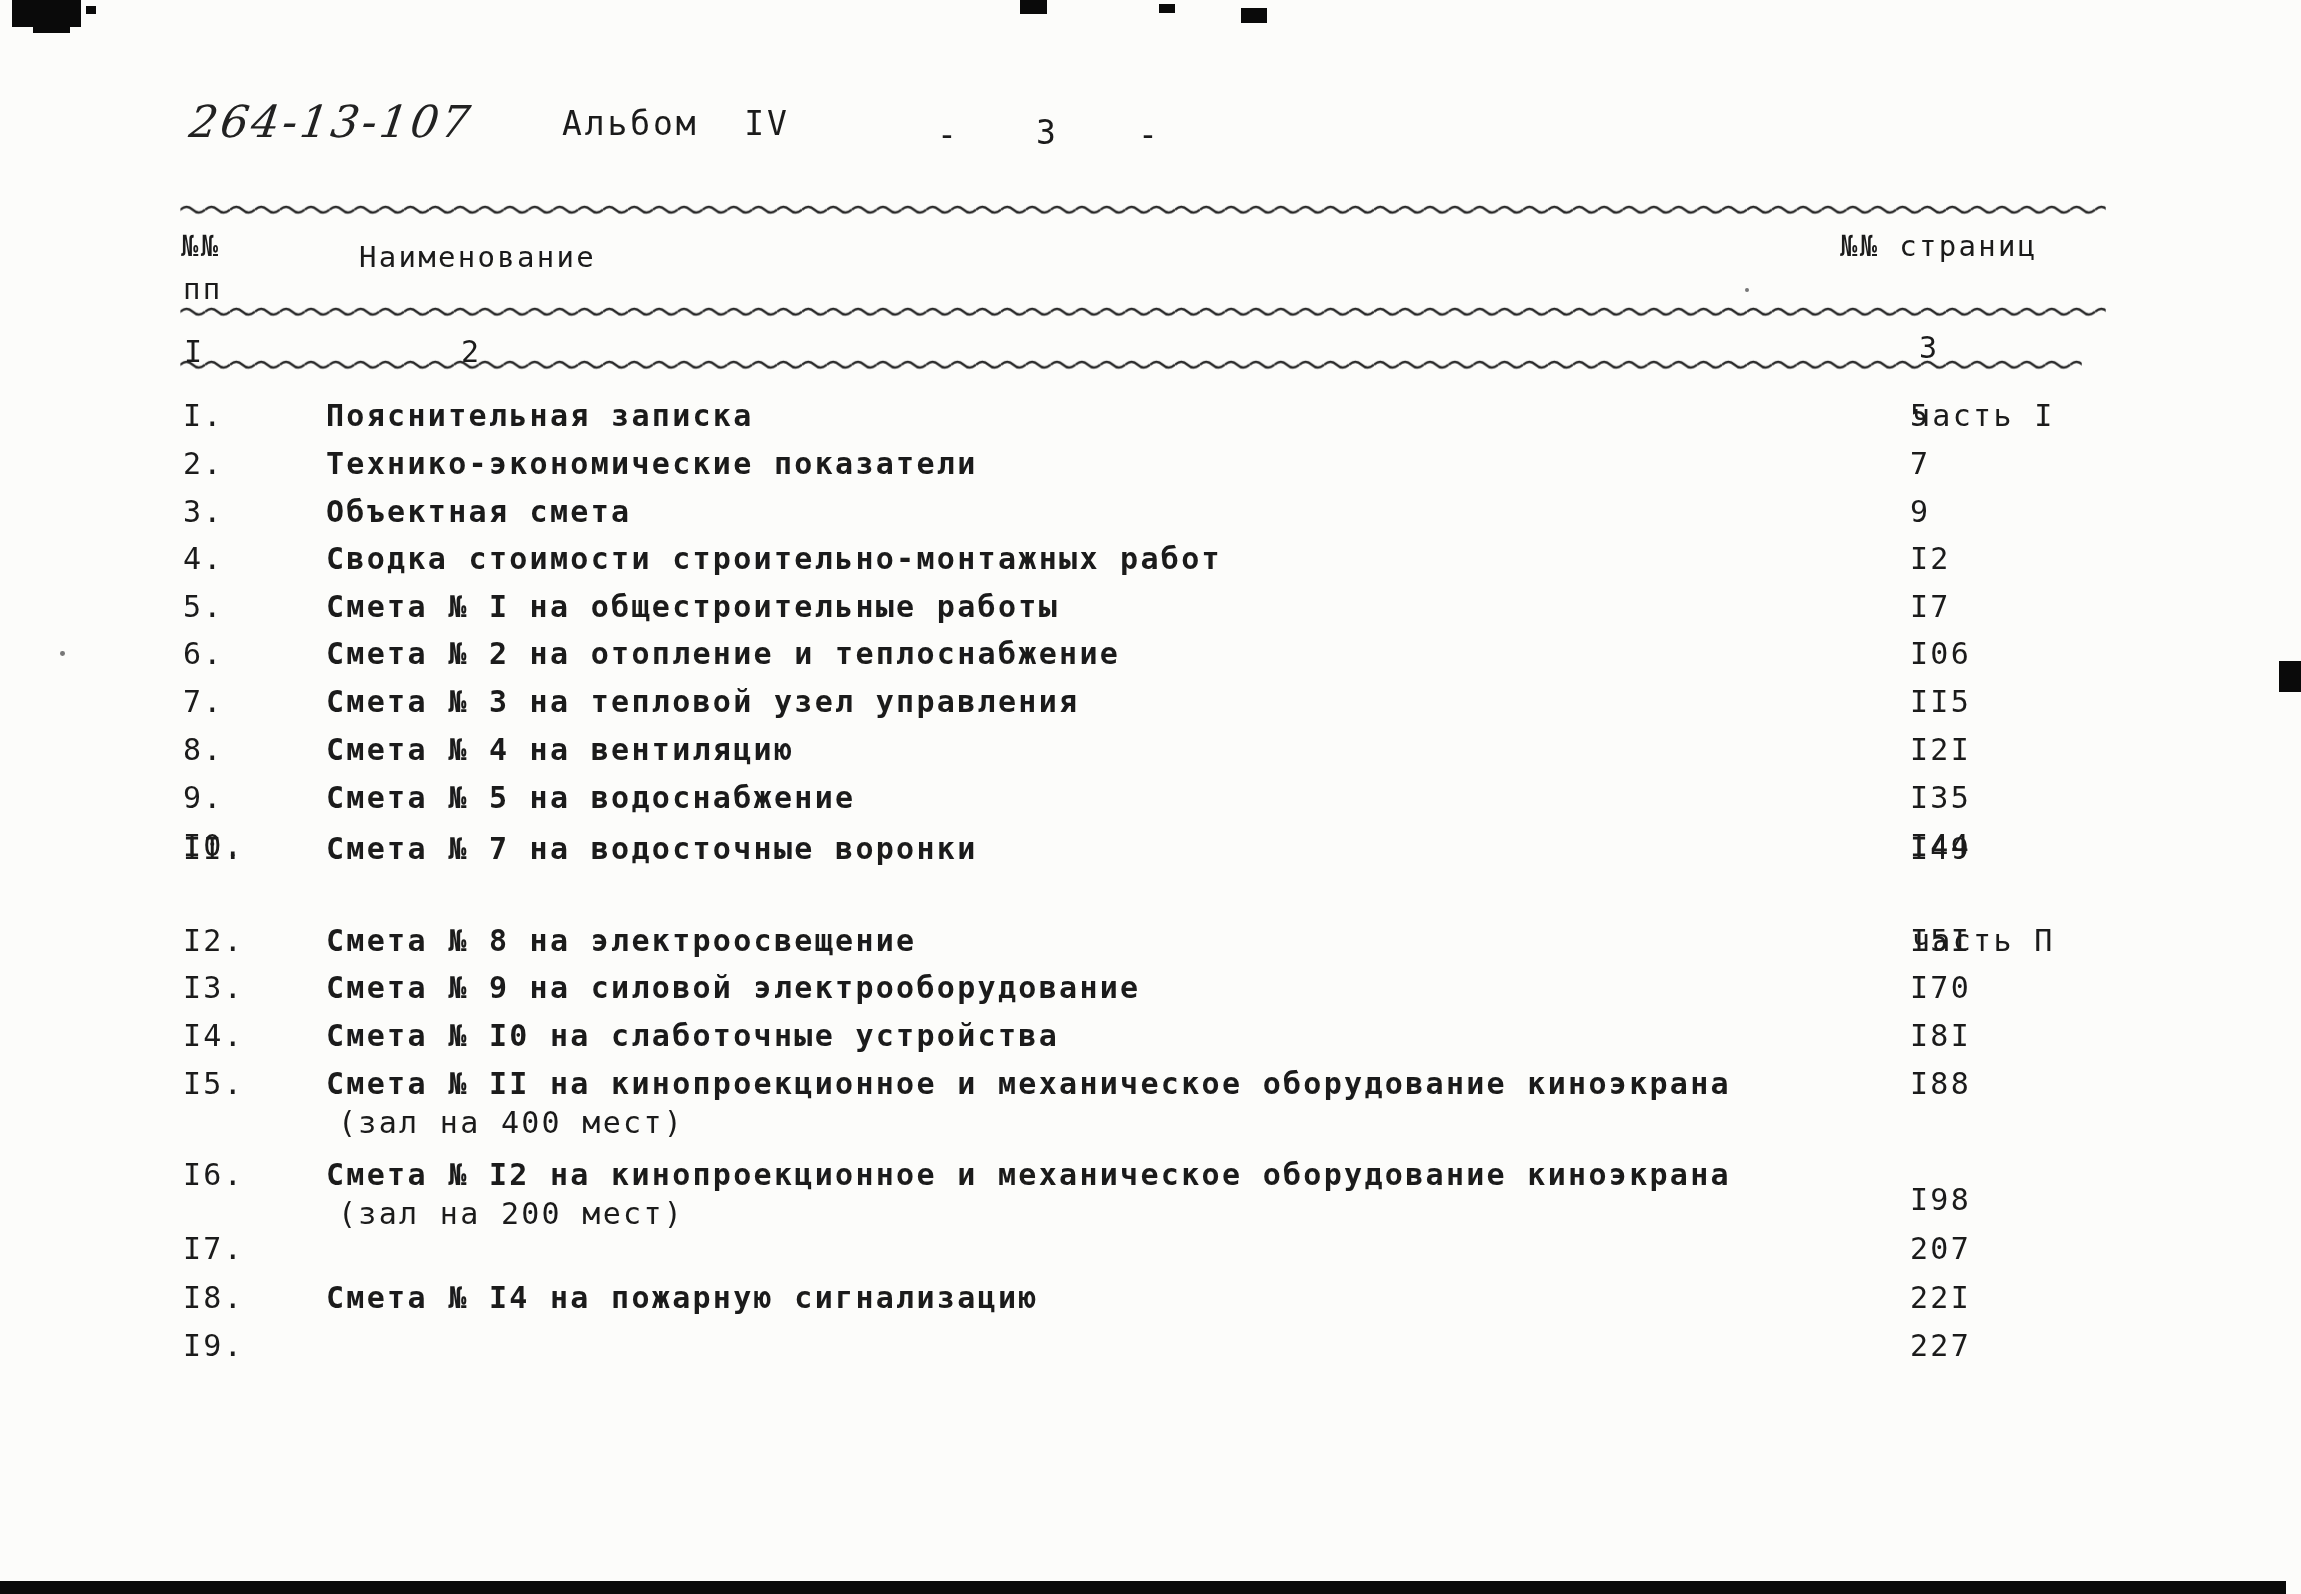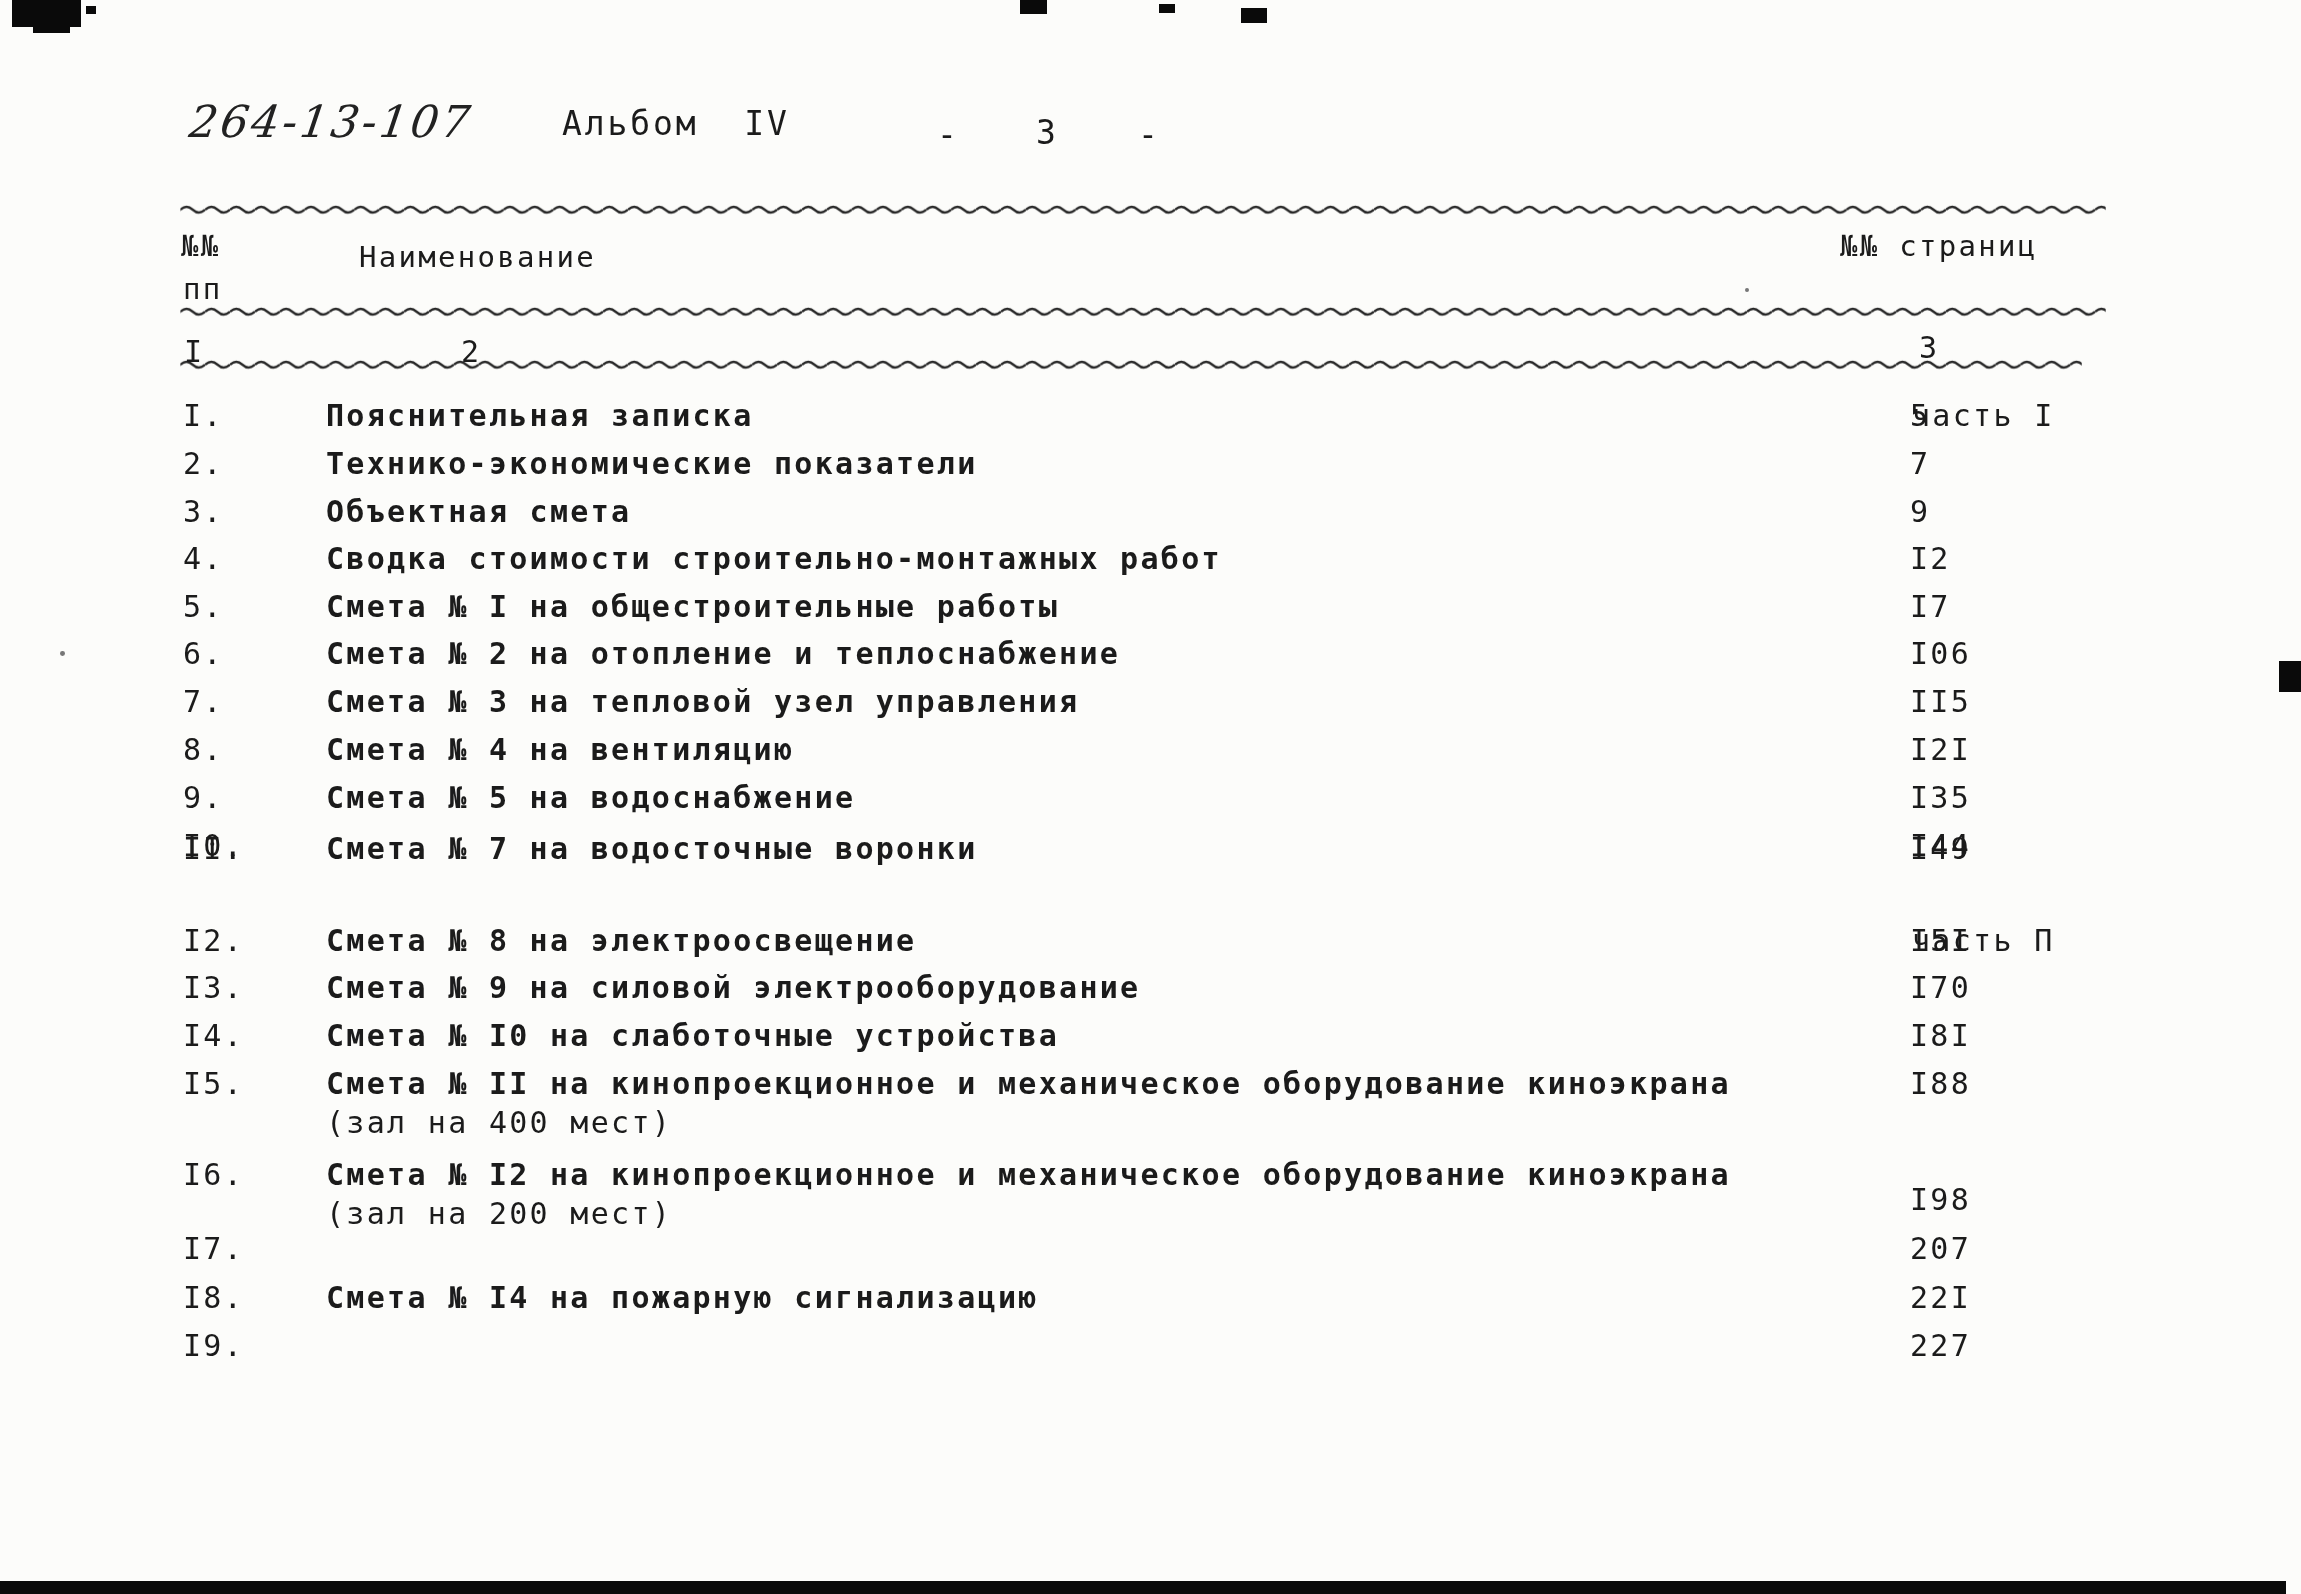--- a/index.html
+++ b/index.html
@@ -15,21 +15,21 @@
     font-family:"DejaVu Serif","Liberation Serif",serif;
     font-style:italic;font-size:44px;letter-spacing:2.9px;
     transform:skewX(-8deg);color:#222;
   }
   .album{font-size:33px;letter-spacing:2.9px;}
   .pagenum{font-size:33px;letter-spacing:1.9px;}
   .row{position:absolute;left:0;width:2302px;height:48px;}
   .row span{position:absolute;top:0;white-space:pre;font-size:30px;letter-spacing:2.3px;}
   .c-num{left:183px;}
   .c-name{left:326px;font-weight:bold;}
-  .c-name2{left:326px;top:39px !important;text-align:center;}
+  .c-name2{left:338px;top:39px !important;text-align:center;}
   .c-page{left:1910px;}
   .c-part{left:1912px;}
   .rule{position:absolute;height:13.4px;}
   .artifact{position:absolute;background:#0a0a0a;}
   .speck{position:absolute;background:#777;border-radius:50%;}
   .hdr{font-size:29px;letter-spacing:2.3px;}
 </style>
 </head>
 <body>
 

